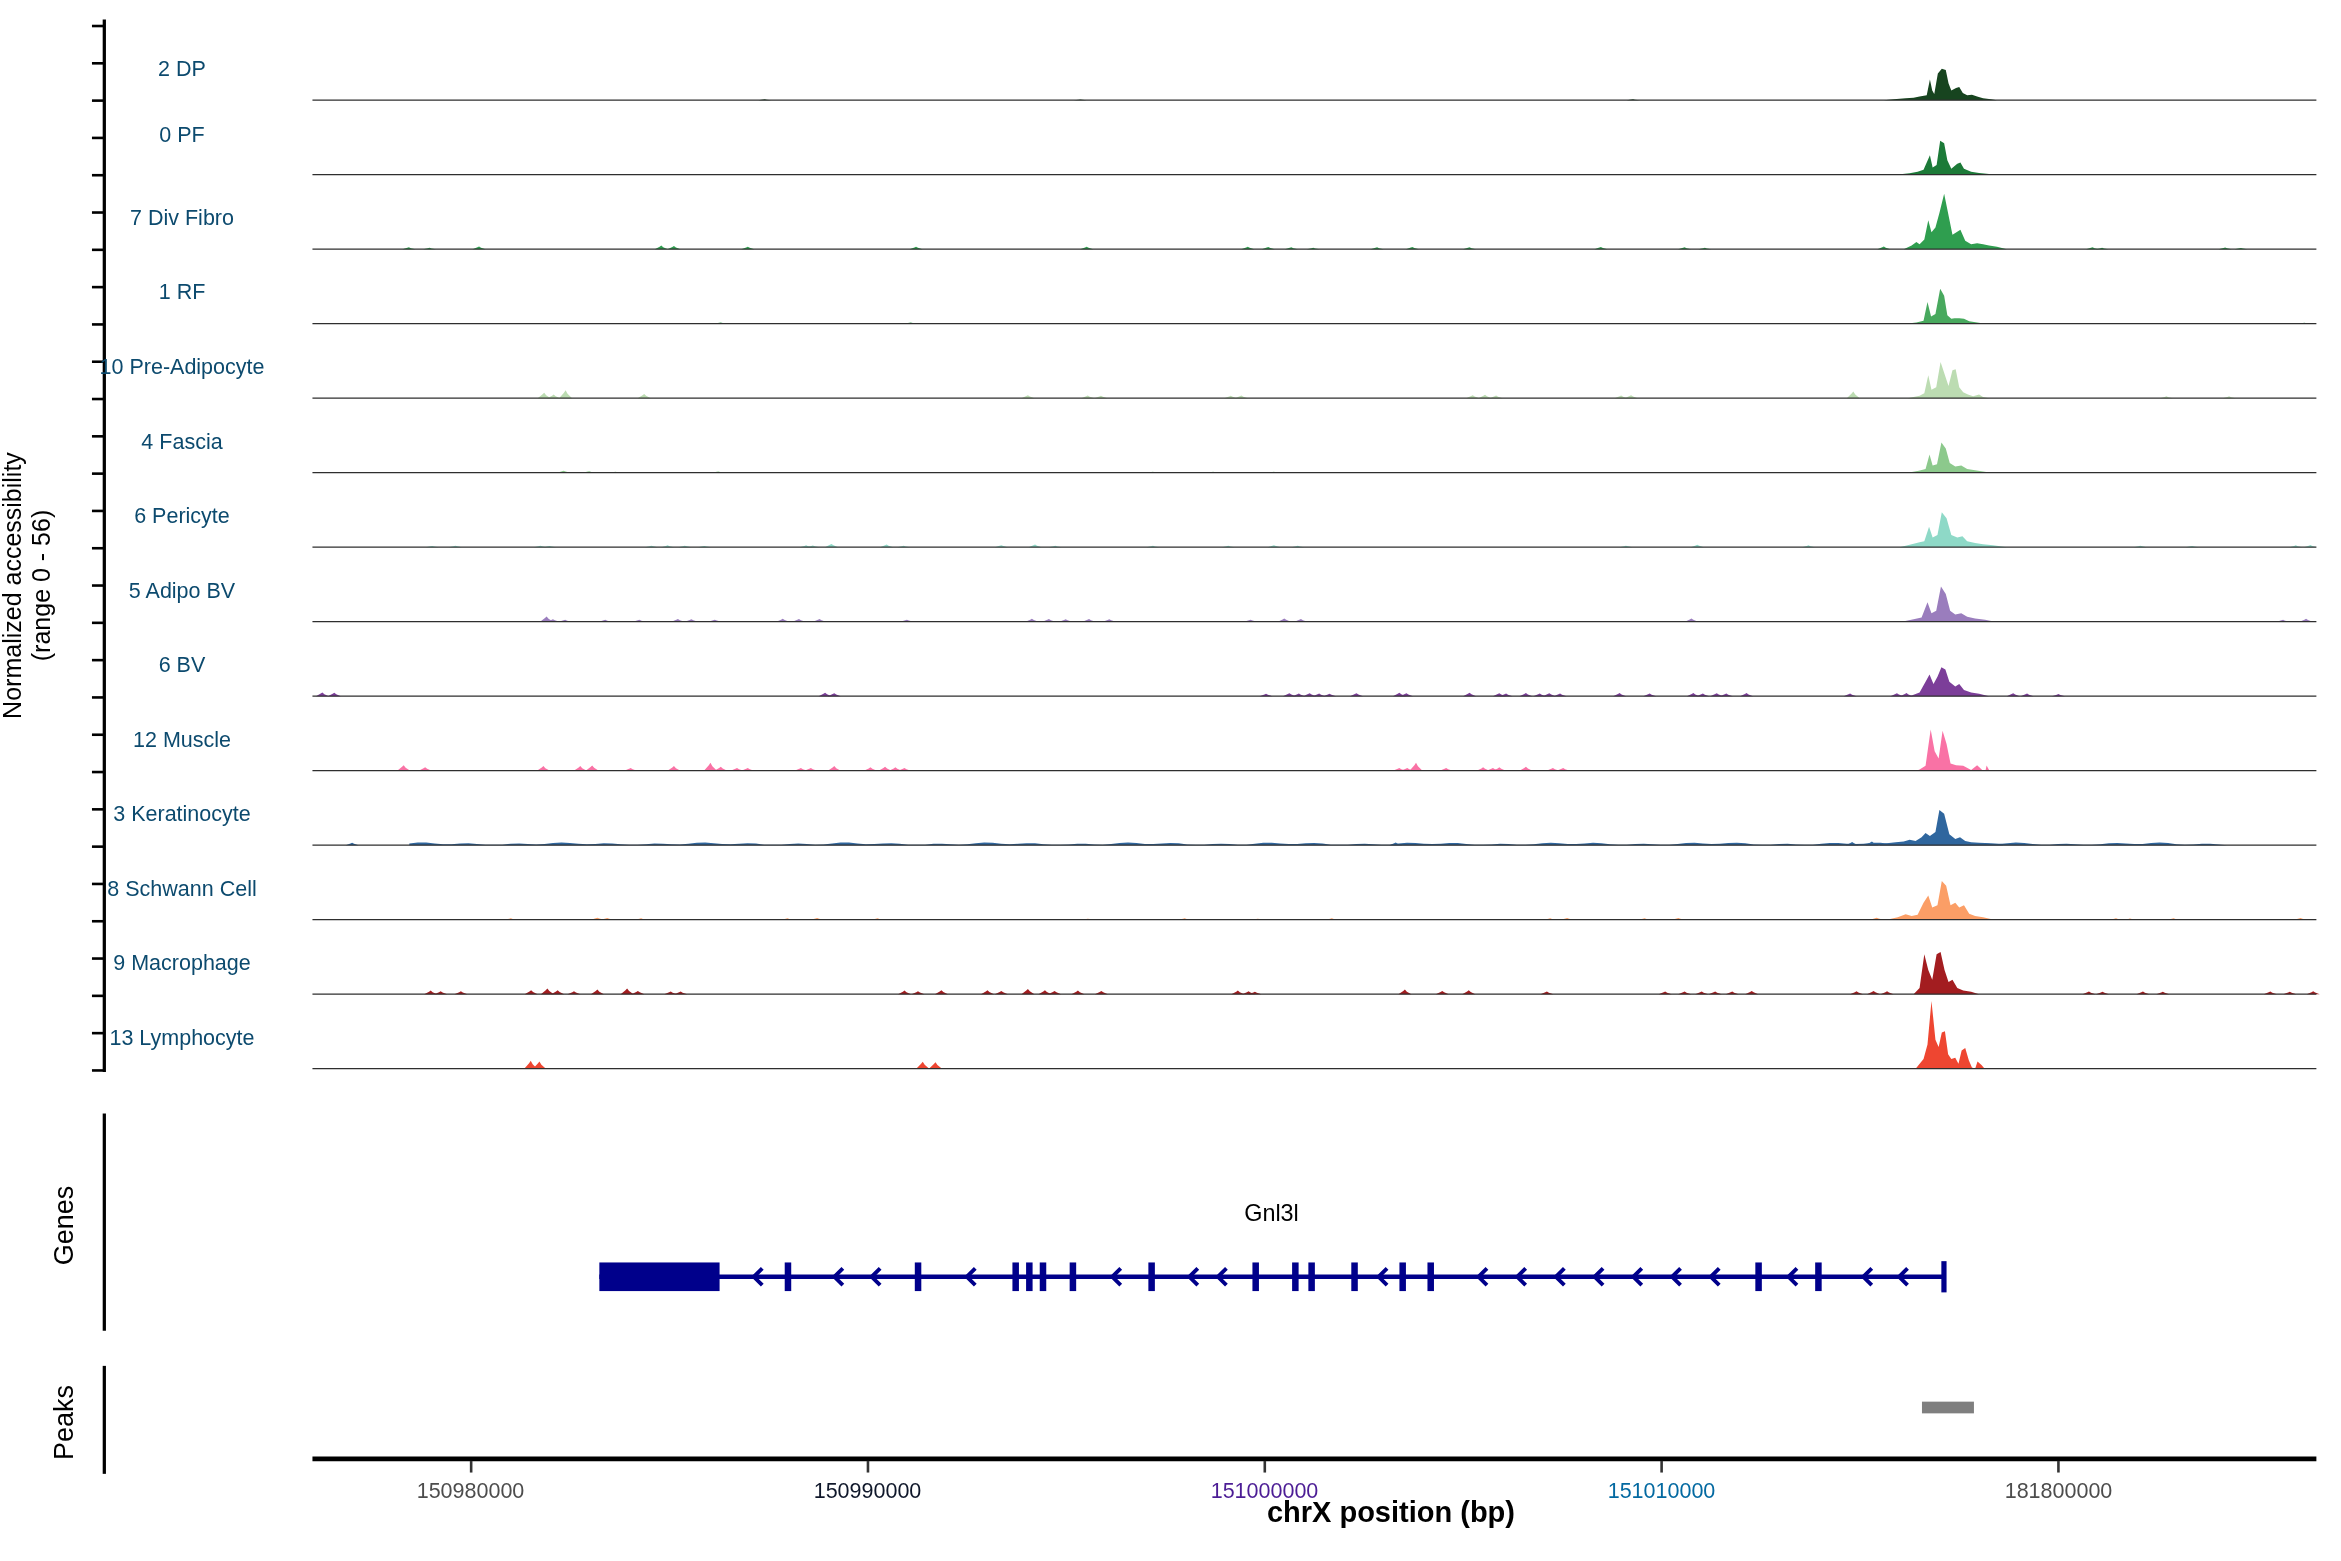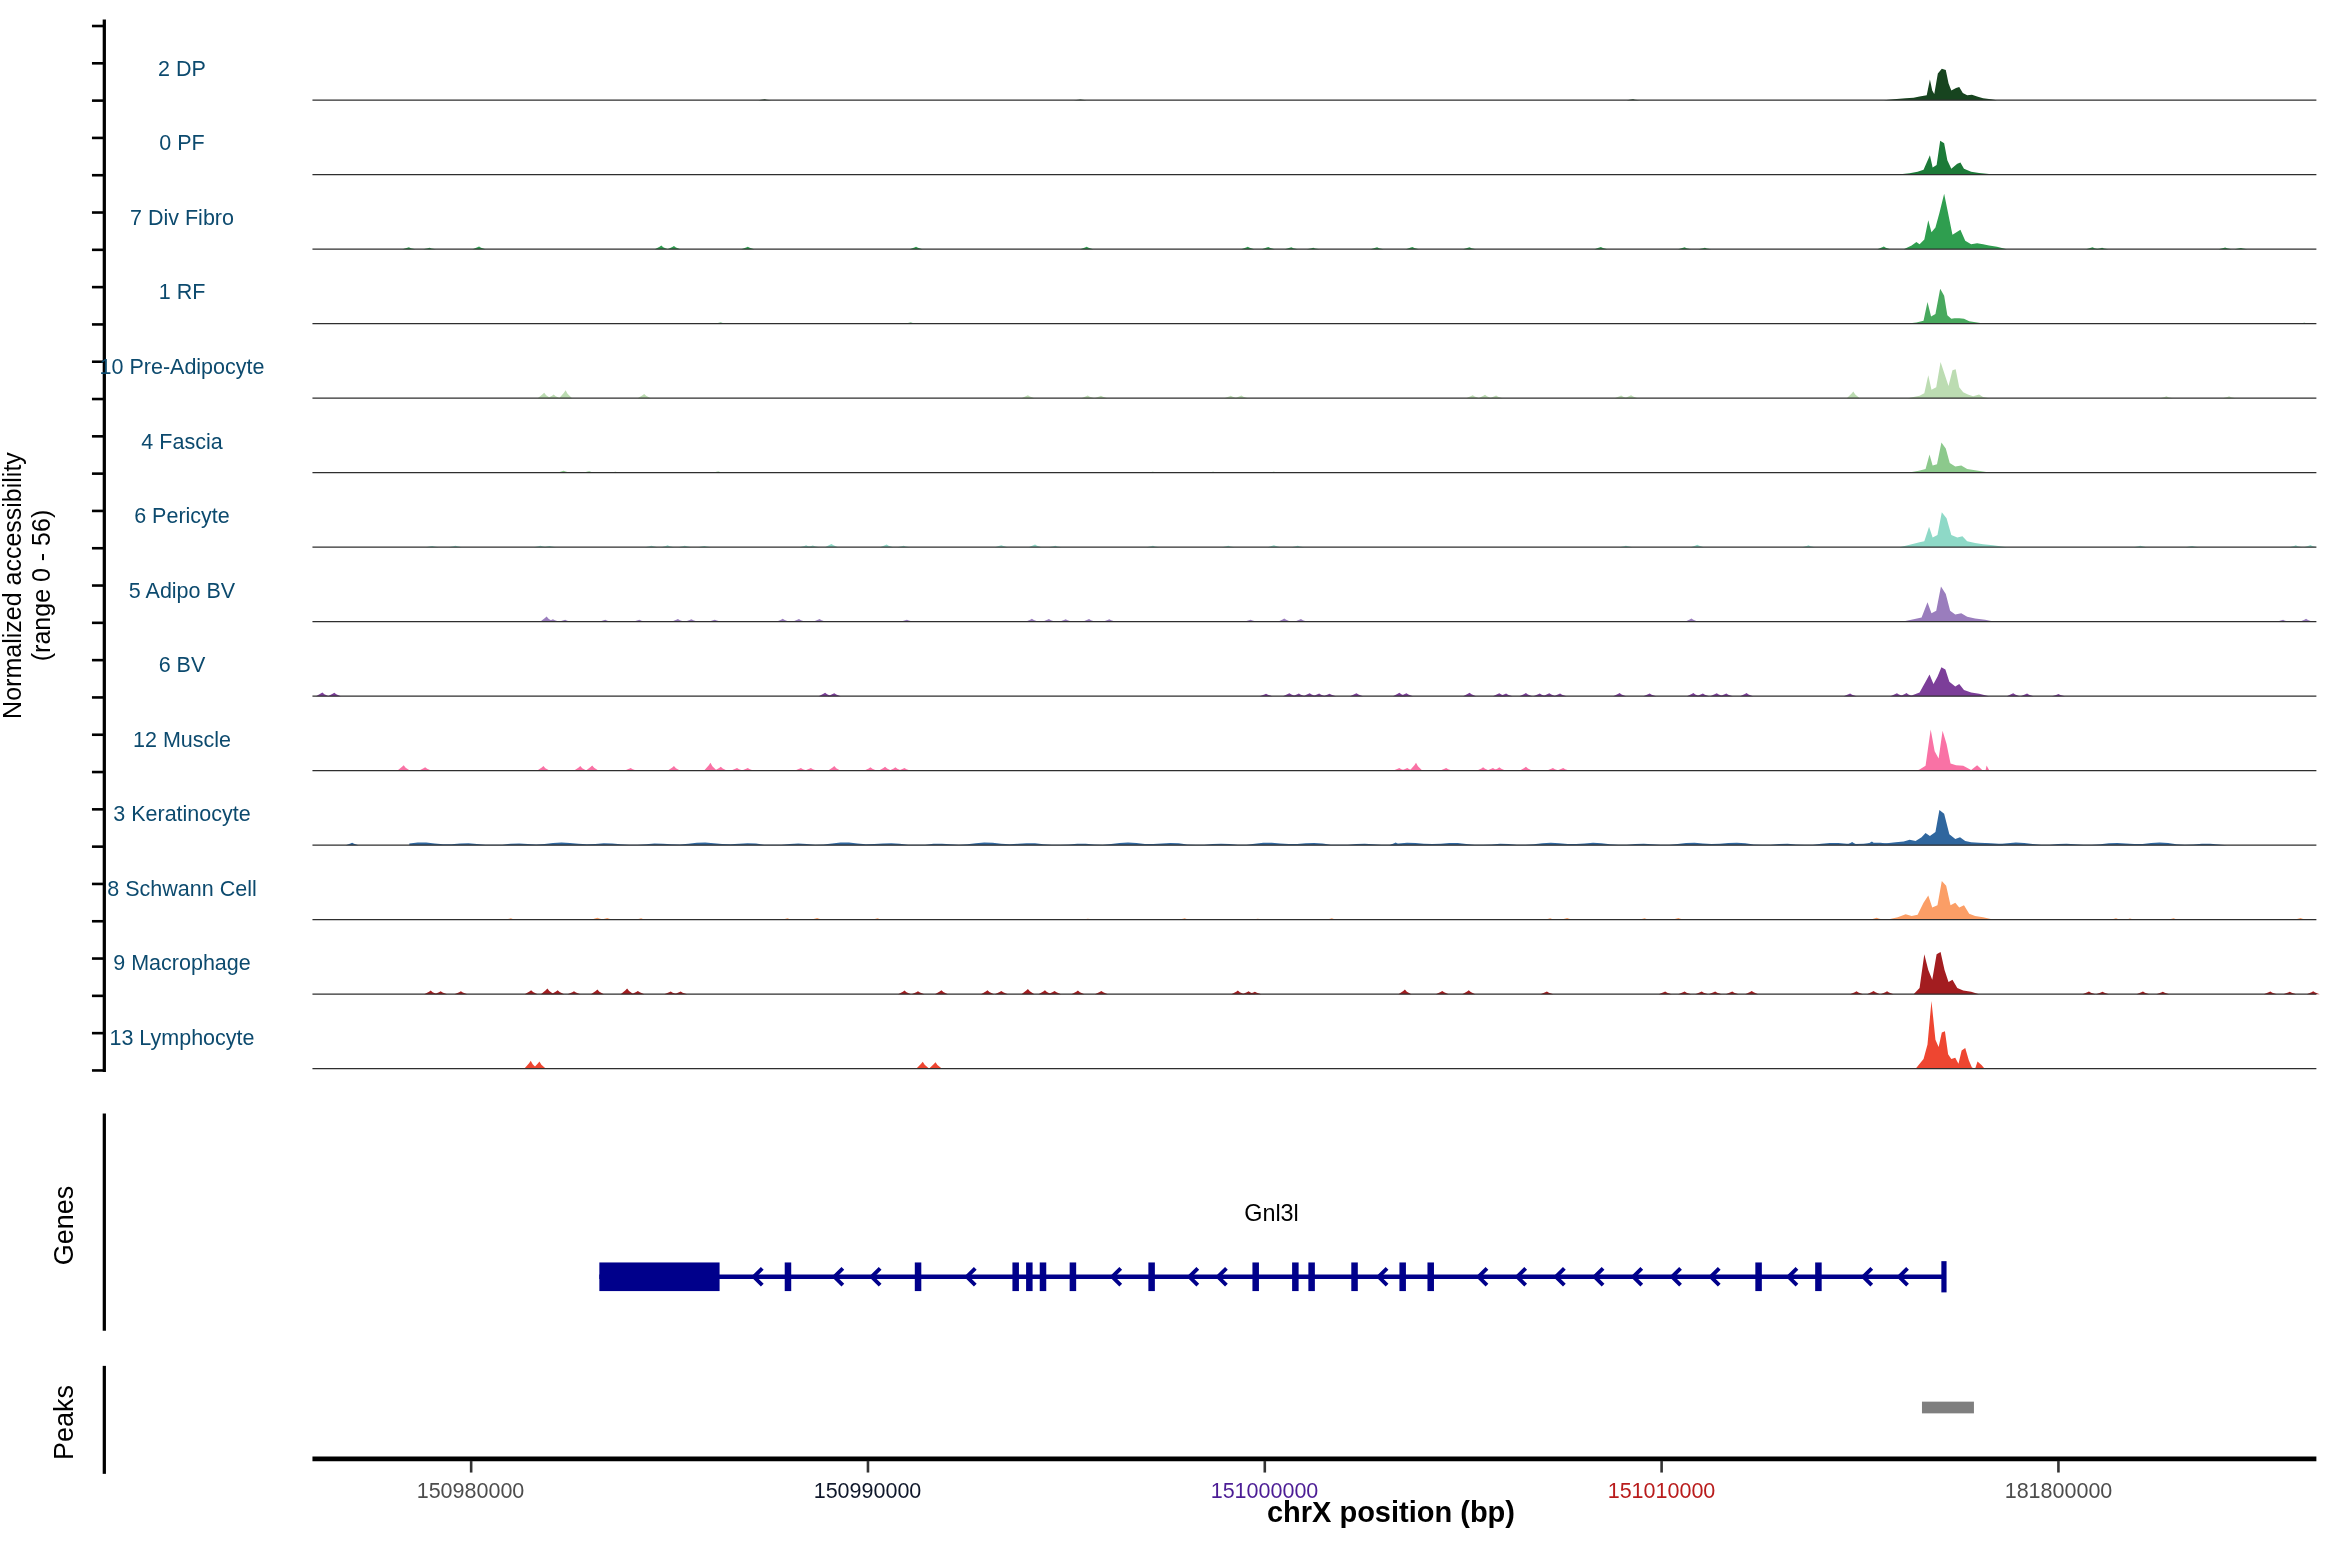--- a/index.html
+++ b/index.html
@@ -436,37 +436,37 @@
   </div>
 
   <div id="peaks-label" class="rot-label">
     <span>Peaks</span>
   </div>
 
   <div id="gene-name" style="left: 1174px; top: 1200px;">Gnl3l</div>
 
   <div id="track-labels">
       <div class="track-label" style="top: 56px;">2 DP</div>
-      <div class="track-label" style="top: 130px;">0 PF</div>
+      <div class="track-label" style="top: 122px;">0 PF</div>
       <div class="track-label" style="top: 205px;">7 Div Fibro</div>
       <div class="track-label" style="top: 279px;">1 RF</div>
       <div class="track-label" style="top: 354px;">10 Pre-Adipocyte</div>
       <div class="track-label" style="top: 429px;">4 Fascia</div>
       <div class="track-label" style="top: 503px;">6 Pericyte</div>
       <div class="track-label" style="top: 578px;">5 Adipo BV</div>
       <div class="track-label" style="top: 652px;">6 BV</div>
       <div class="track-label" style="top: 727px;">12 Muscle</div>
       <div class="track-label" style="top: 801px;">3 Keratinocyte</div>
       <div class="track-label" style="top: 876px;">8 Schwann Cell</div>
       <div class="track-label" style="top: 950px;">9 Macrophage</div>
       <div class="track-label" style="top: 1025px;">13 Lymphocyte</div>
     </div>
   <div id="x-tick-labels">
       <div class="x-tick-label" style="left: 373px; top: 1479px; color: rgb(77, 77, 77);">150980000</div>
       <div class="x-tick-label" style="left: 770px; top: 1479px; color: #0f172a;">150990000</div>
       <div class="x-tick-label" style="left: 1167px; top: 1479px; color: #4c1d95;">151000000</div>
-      <div class="x-tick-label" style="left: 1564px; top: 1479px; color: #b91c1c;">151010000</div>
+      <div class="x-tick-label" style="left: 1564px; top: 1479px; color: #0369a1;">151010000</div>
       <div class="x-tick-label" style="left: 1961px; top: 1479px; color: rgb(77, 77, 77);">181800000</div>
     </div>
 
   <div id="x-axis-title">chrX position (bp)</div>
 </div>
 
 
 </body></html>

